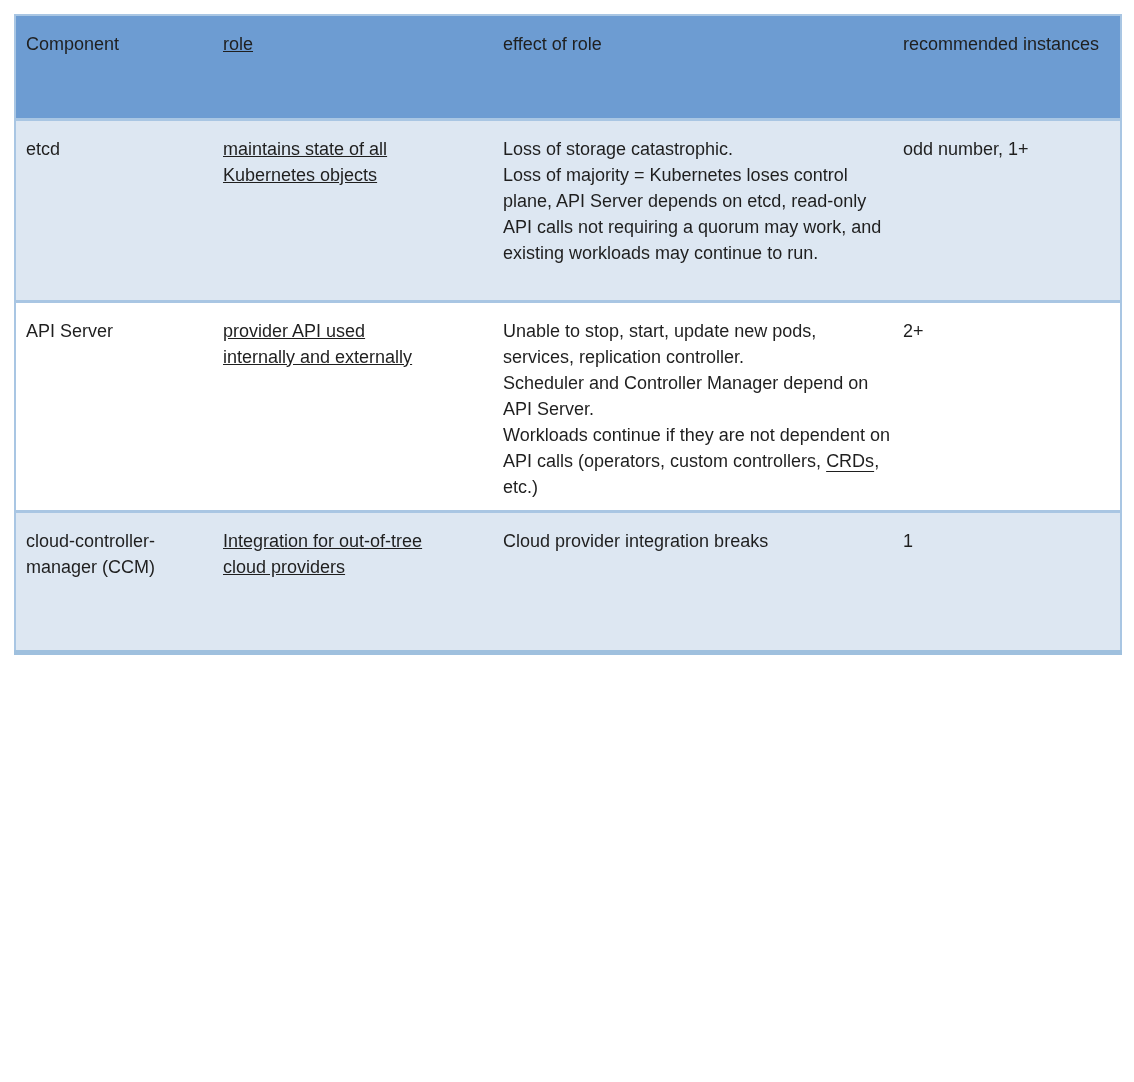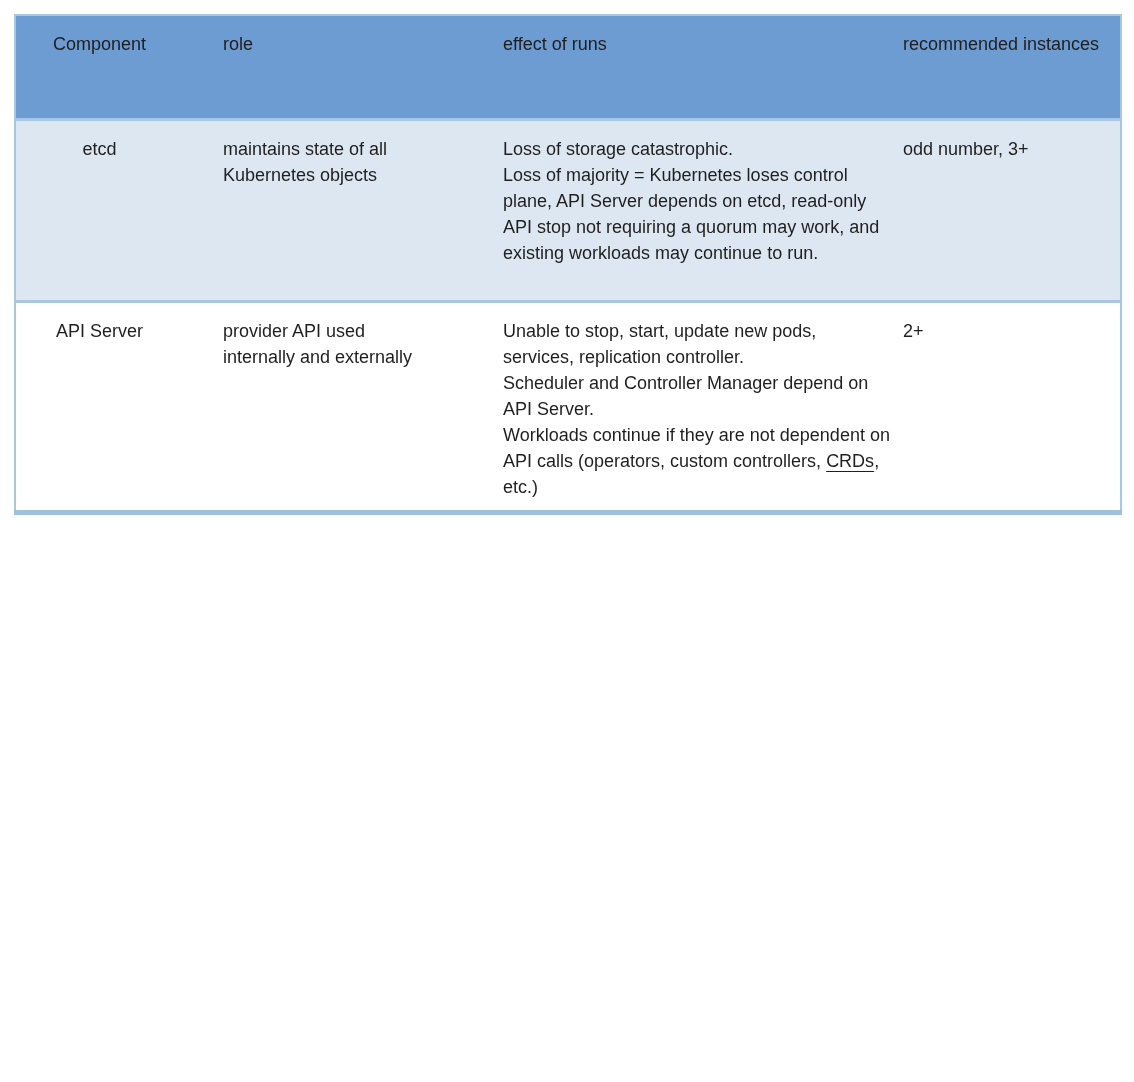--- a/index.html
+++ b/index.html
@@ -27,22 +27,22 @@
     line-height: 26px;
   }
   th, td {
     vertical-align: top;
     text-align: left;
     font-weight: normal;
     padding: 15px 12px 10px 10px;
     white-space: pre-line;
     overflow-wrap: break-word;
   }
-  th:nth-child(1), td:nth-child(1) { padding-right: 40px; text-align: center; }
-  th:nth-child(2), td:nth-child(2) { padding-right: 60px; }
+  th:nth-child(1), td:nth-child(1) { padding-right: 40px; }
+  th:nth-child(2), td:nth-child(2) { padding-right: 60px; text-decoration: underline; }
   th:nth-child(3), td:nth-child(3) { padding-right: 2px;  }
   th:nth-child(4), td:nth-child(4) { padding-right: 20px; }
 
   thead tr { background: #6d9cd2; height: 104px; }
   tbody tr { border-top: 3px solid #a9c6e3; }
   tbody tr.alt { background: #dde7f2; }
   tbody tr.plain { background: #ffffff; }
 
   tr.h-r0 { height: 182px; }
   tr.h-r1 { height: 210px; }
@@ -68,35 +68,41 @@
     <colgroup>
       <col style="width:198px">
       <col style="width:280px">
       <col style="width:400px">
       <col style="width:228px">
     </colgroup>
     <thead>
       <tr>
         <th>Component</th>
         <th>role</th>
-        <th>effect of runs</th>
+        <th>effect of role</th>
         <th>recommended instances</th>
       </tr>
     </thead>
     <tbody>
       <tr class="alt h-r0">
         <td>etcd</td>
         <td>maintains state of all Kubernetes objects</td>
         <td>Loss of storage catastrophic.
-Loss of majority = Kubernetes loses control plane, API Server depends on etcd, read-only API stop not requiring a quorum may work, and existing workloads may continue to run.</td>
-        <td>odd number, 3+</td>
+Loss of majority = Kubernetes loses control plane, API Server depends on etcd, read-only API calls not requiring a quorum may work, and existing workloads may continue to run.</td>
+        <td>odd number, 1+</td>
       </tr>
       <tr class="plain h-r1">
         <td>API Server</td>
         <td>provider API used internally and externally</td>
         <td><span>Unable to stop, start, update new pods, services, replication controller.
 Scheduler and Controller Manager depend on API Server.
 Workloads continue if they are not dependent on API calls (operators, custom controllers, </span><span class="squiggle">CRDs</span><span>, etc.)</span></td>
         <td>2+</td>
       </tr>
+      <tr class="alt h-r4">
+        <td>cloud-controller-manager (CCM)</td>
+        <td>Integration for out-of-tree cloud providers</td>
+        <td>Cloud provider integration breaks</td>
+        <td>1</td>
+      </tr>
     </tbody>
   </table>
 </div>
 
 </body></html>

